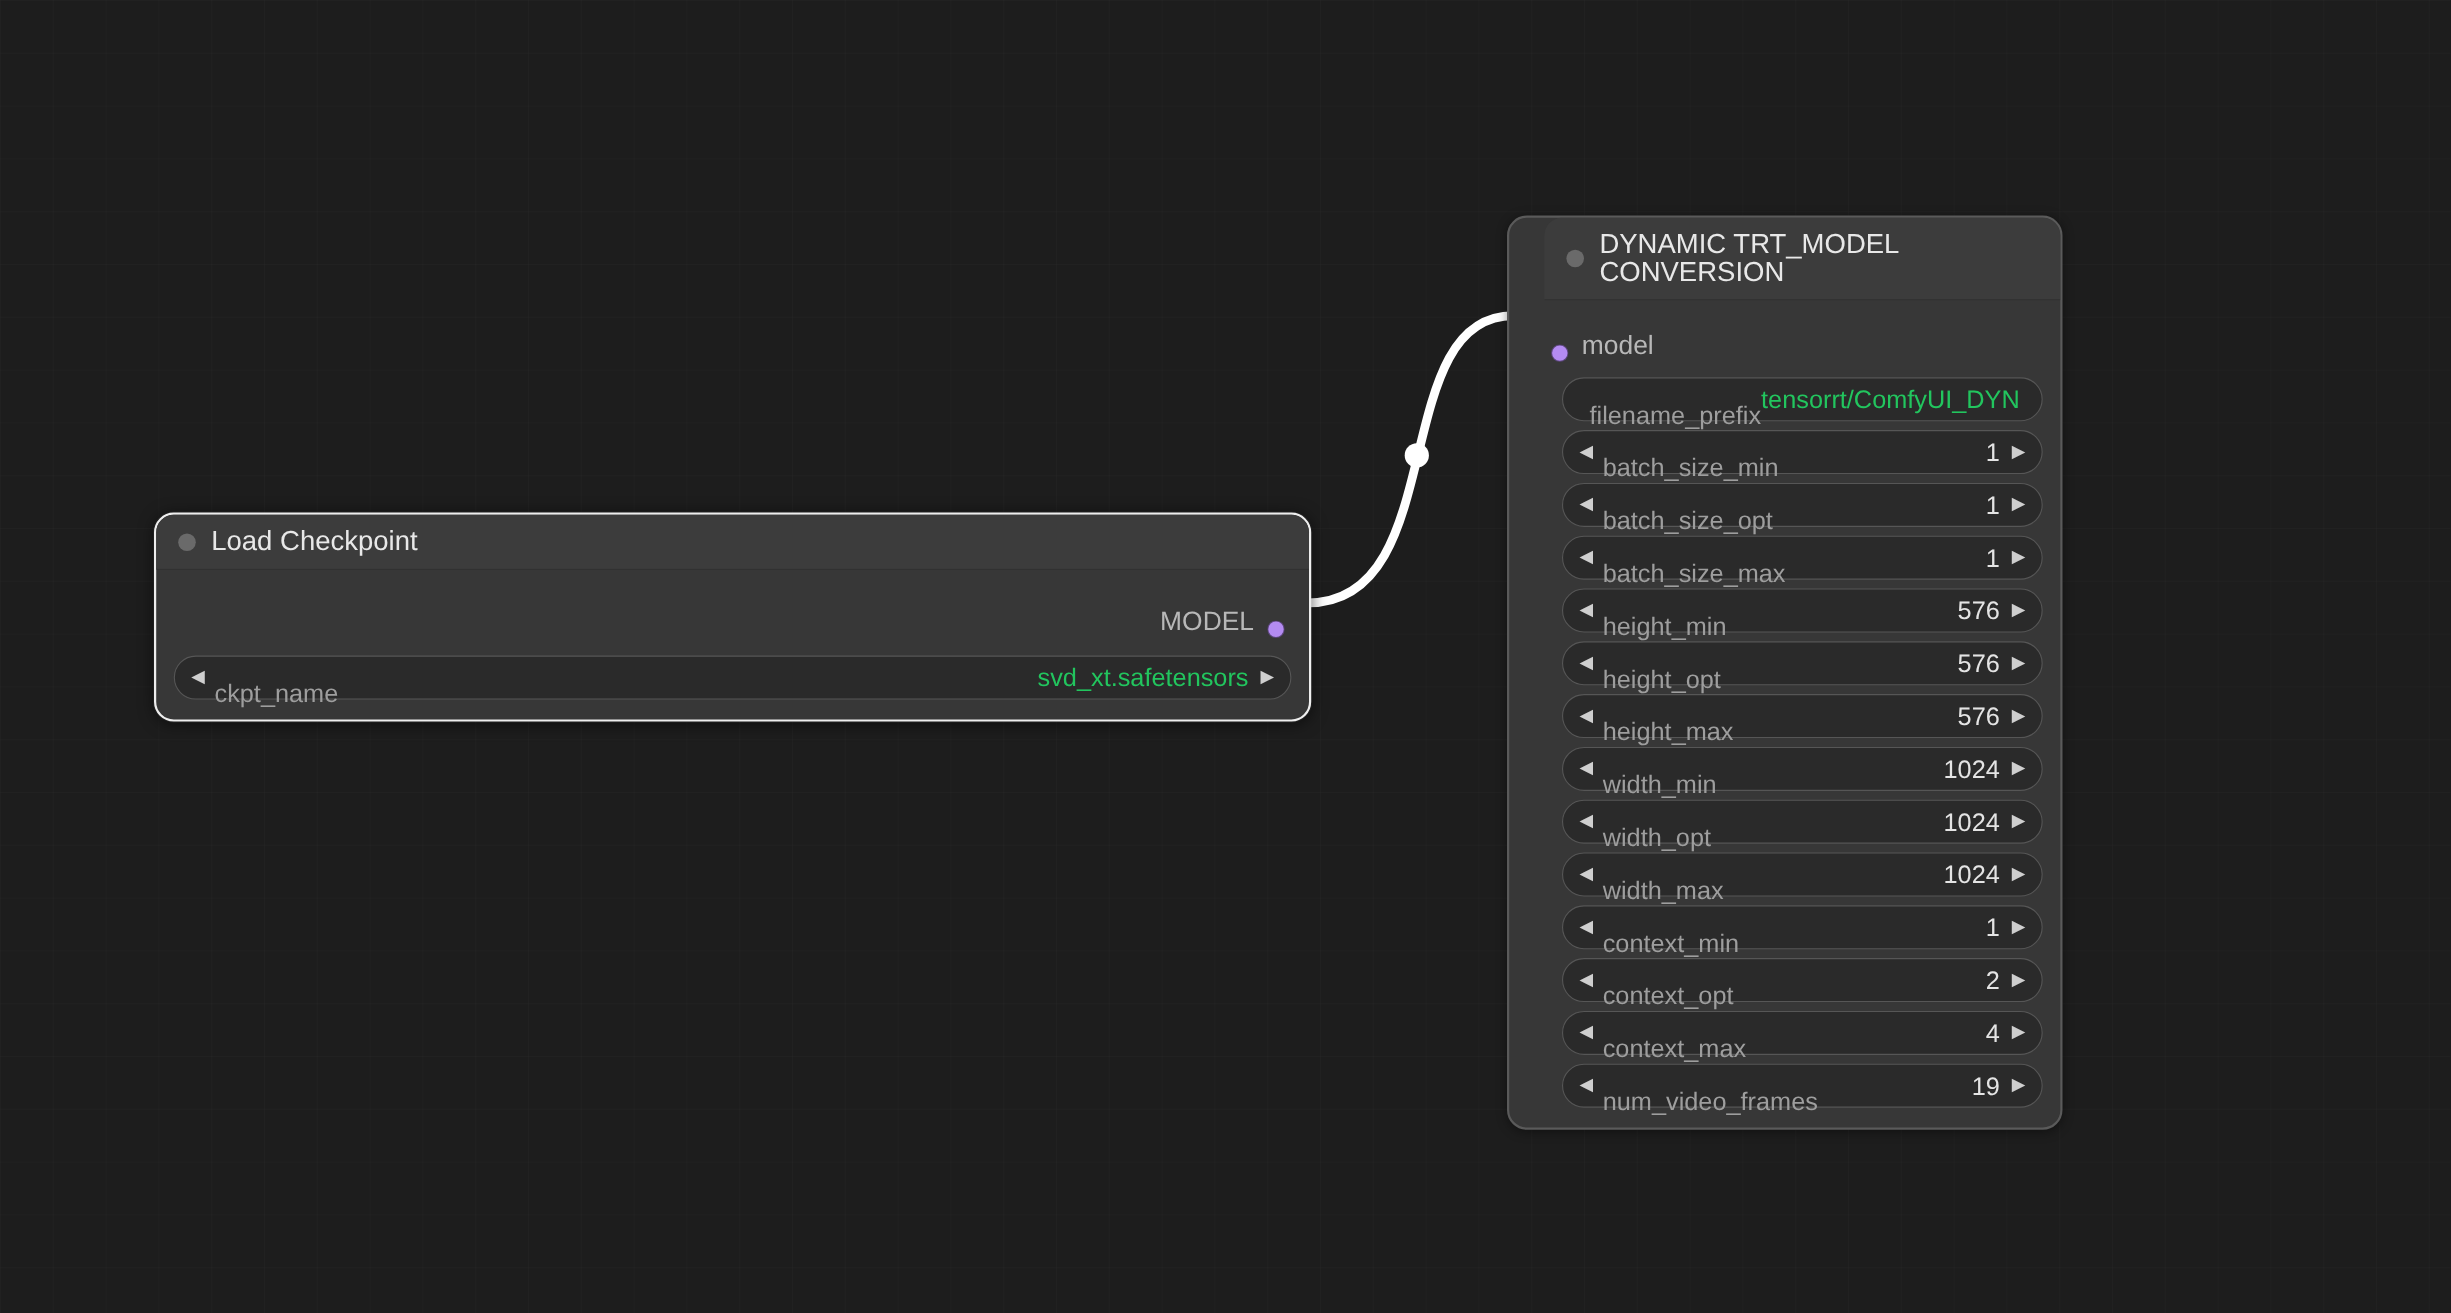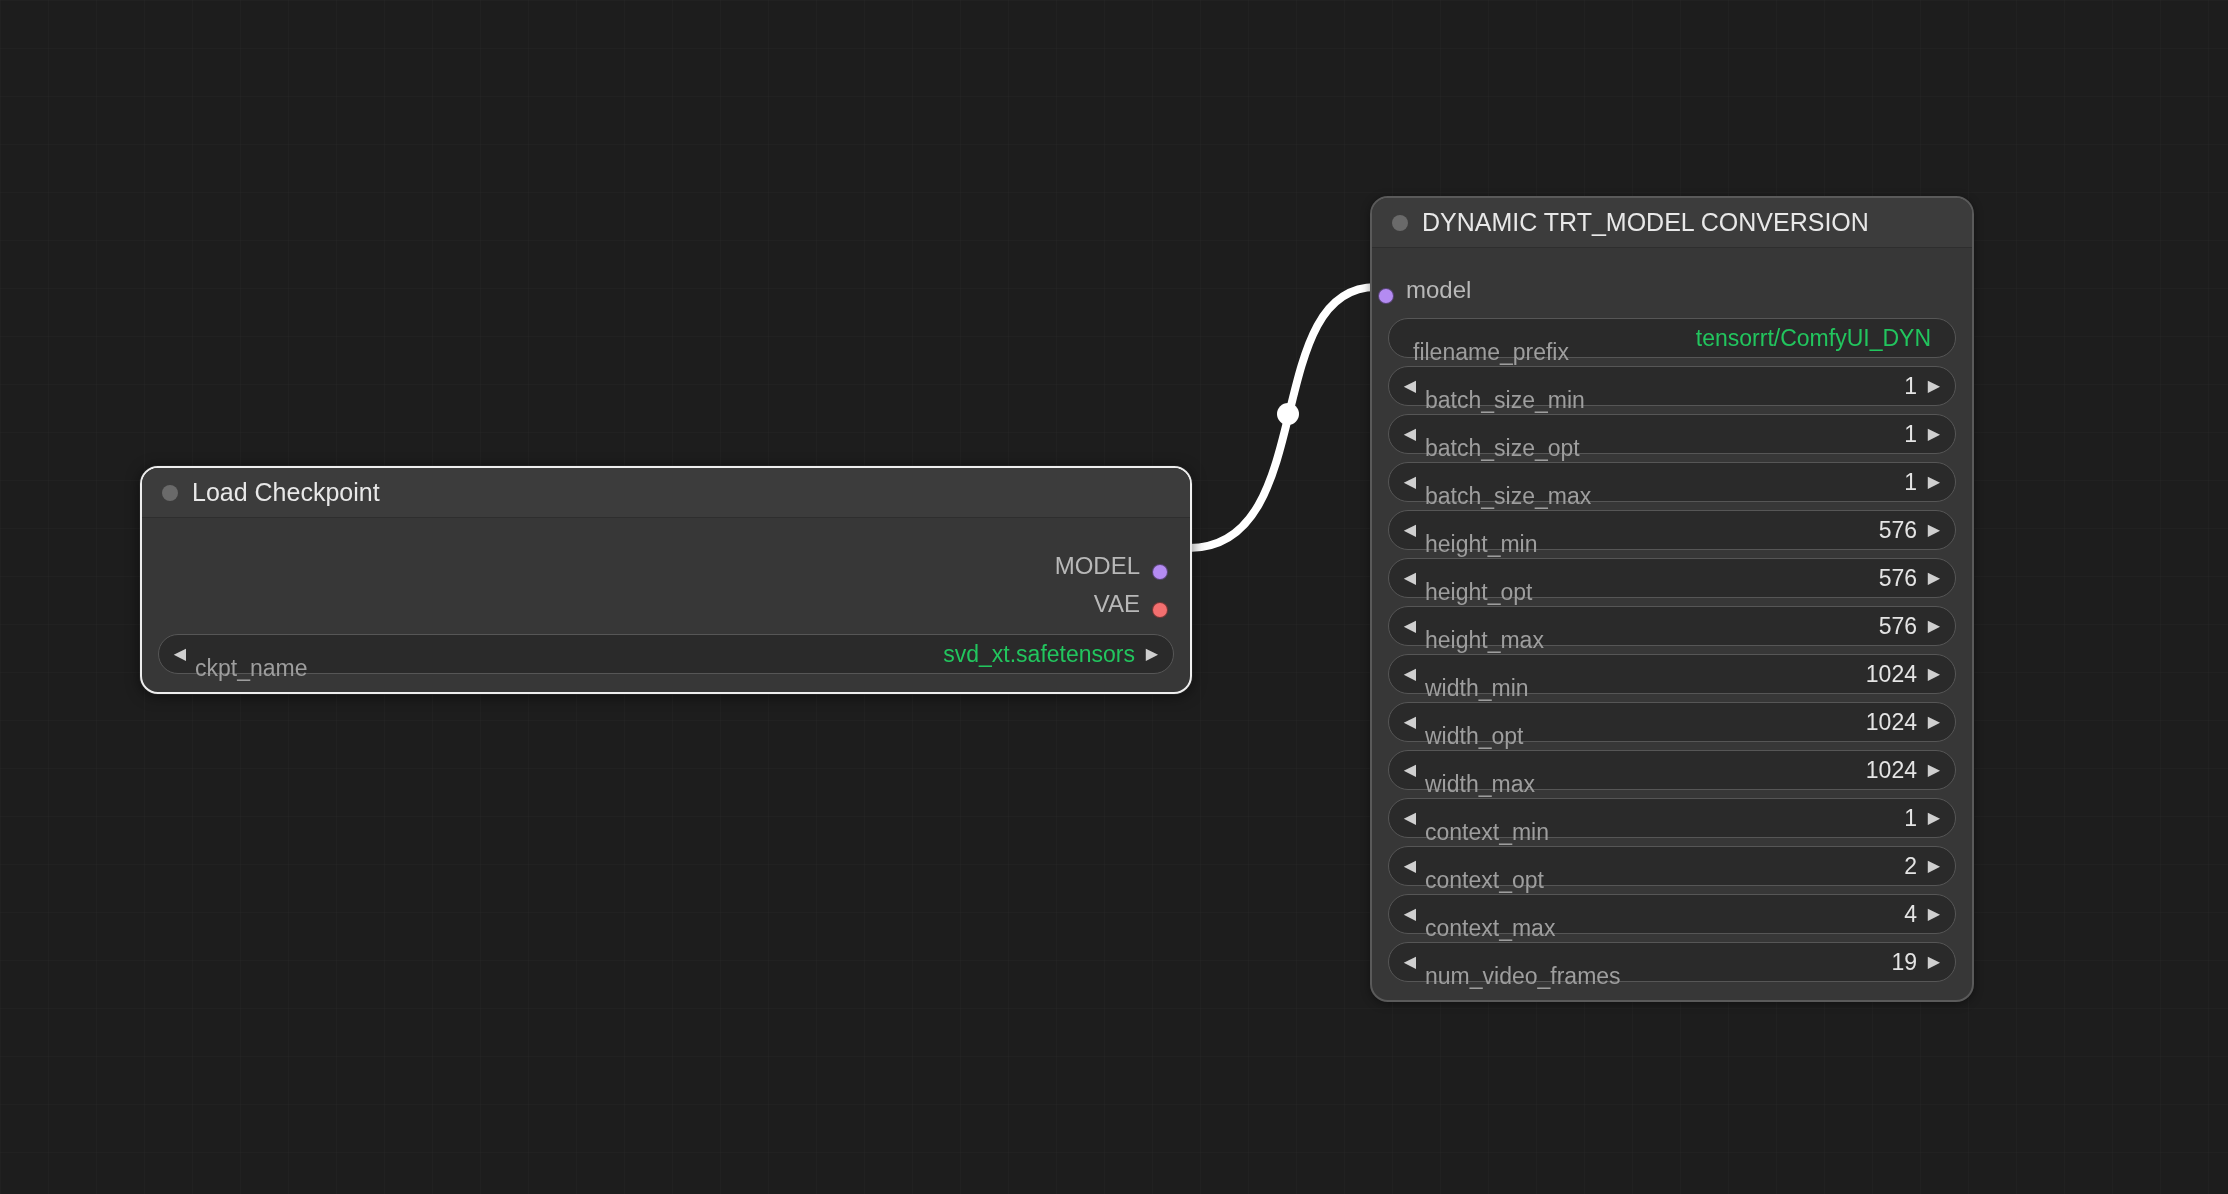--- a/index.html
+++ b/index.html
@@ -133,21 +133,22 @@
     top: 466px;
     width: 1052px;
   }
   #node-load .ports-right {
     padding: 14px 6px 8px 0;
   }
 
   #node-trt {
     left: 1370px;
     top: 196px;
-    width: 604px;
+    width: 505px;
+    padding-left: 32px;
   }
   #node-trt .node-body { padding-top: 12px; }
 
   
   svg.links {
     position: absolute;
     inset: 0;
     width: 2228px;
     height: 1194px;
     pointer-events: none;
@@ -171,24 +172,20 @@
 <div id="node-load" class="node selected">
   <div class="node-header">
     <span class="header-dot"></span>
     <span class="node-title">Load Checkpoint</span>
   </div>
   <div class="node-body">
     <div class="ports ports-right">
       <div class="port-row">
         <span class="port-label">MODEL</span>
         <span class="port-dot model"></span>
-      </div>
-      <div class="port-row">
-        <span class="port-label">VAE</span>
-        <span class="port-dot vae"></span>
       </div>
     </div>
 
     <div class="widget text">
       <span class="arrow">◀</span>
       <span class="wlabel">ckpt_name</span>
       <span class="spacer"></span>
       <span class="wvalue">svd_xt.safetensors</span>
       <span class="arrow">▶</span>
     </div>

